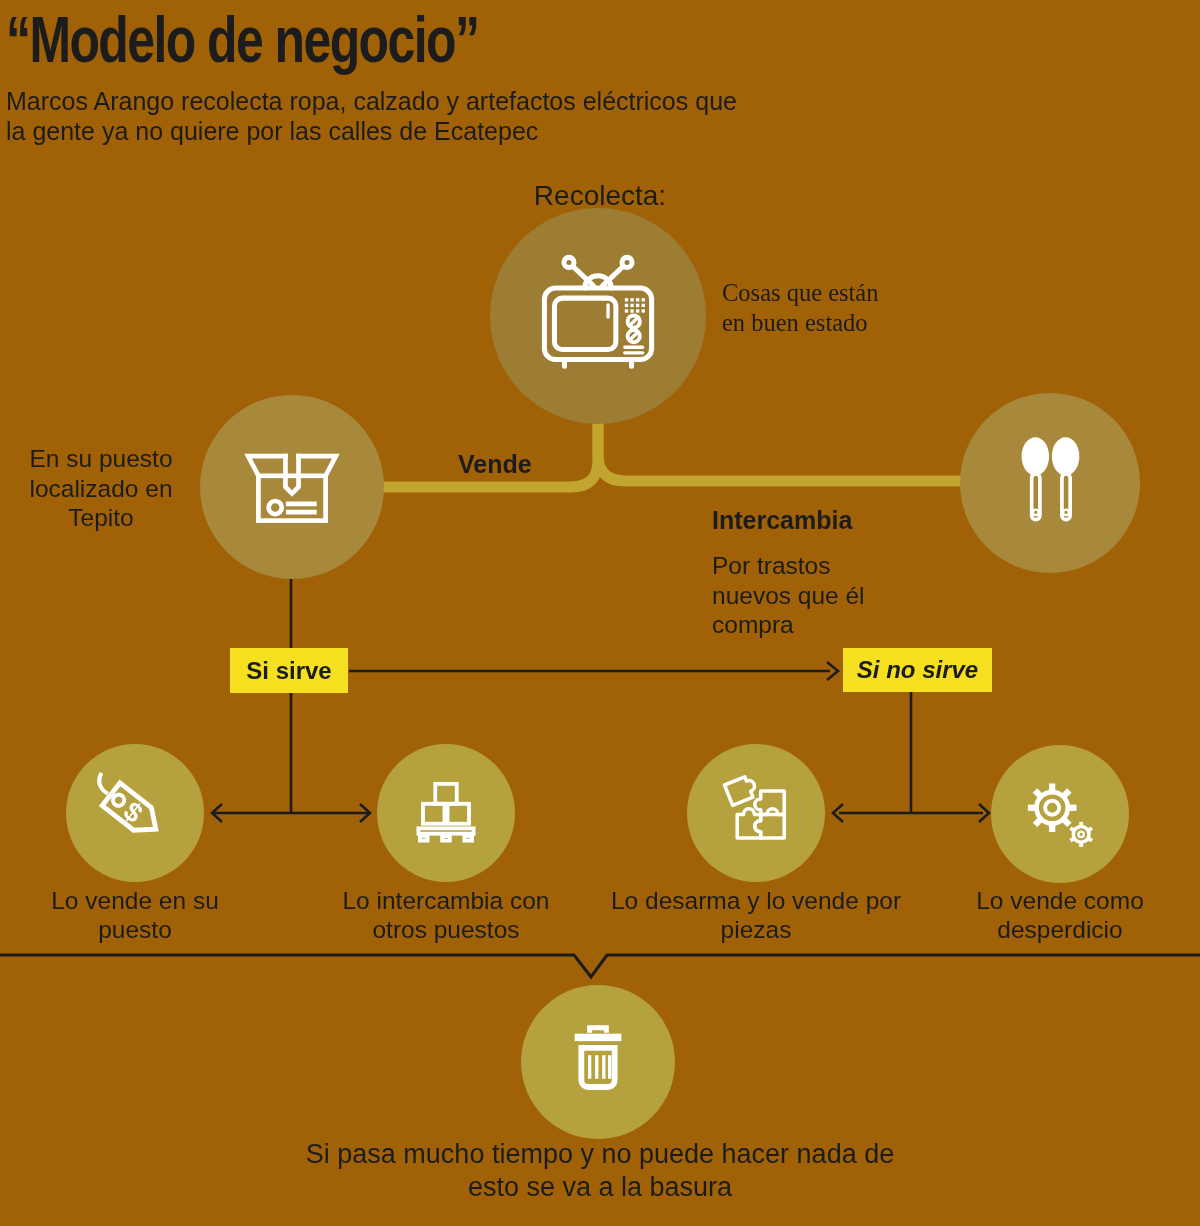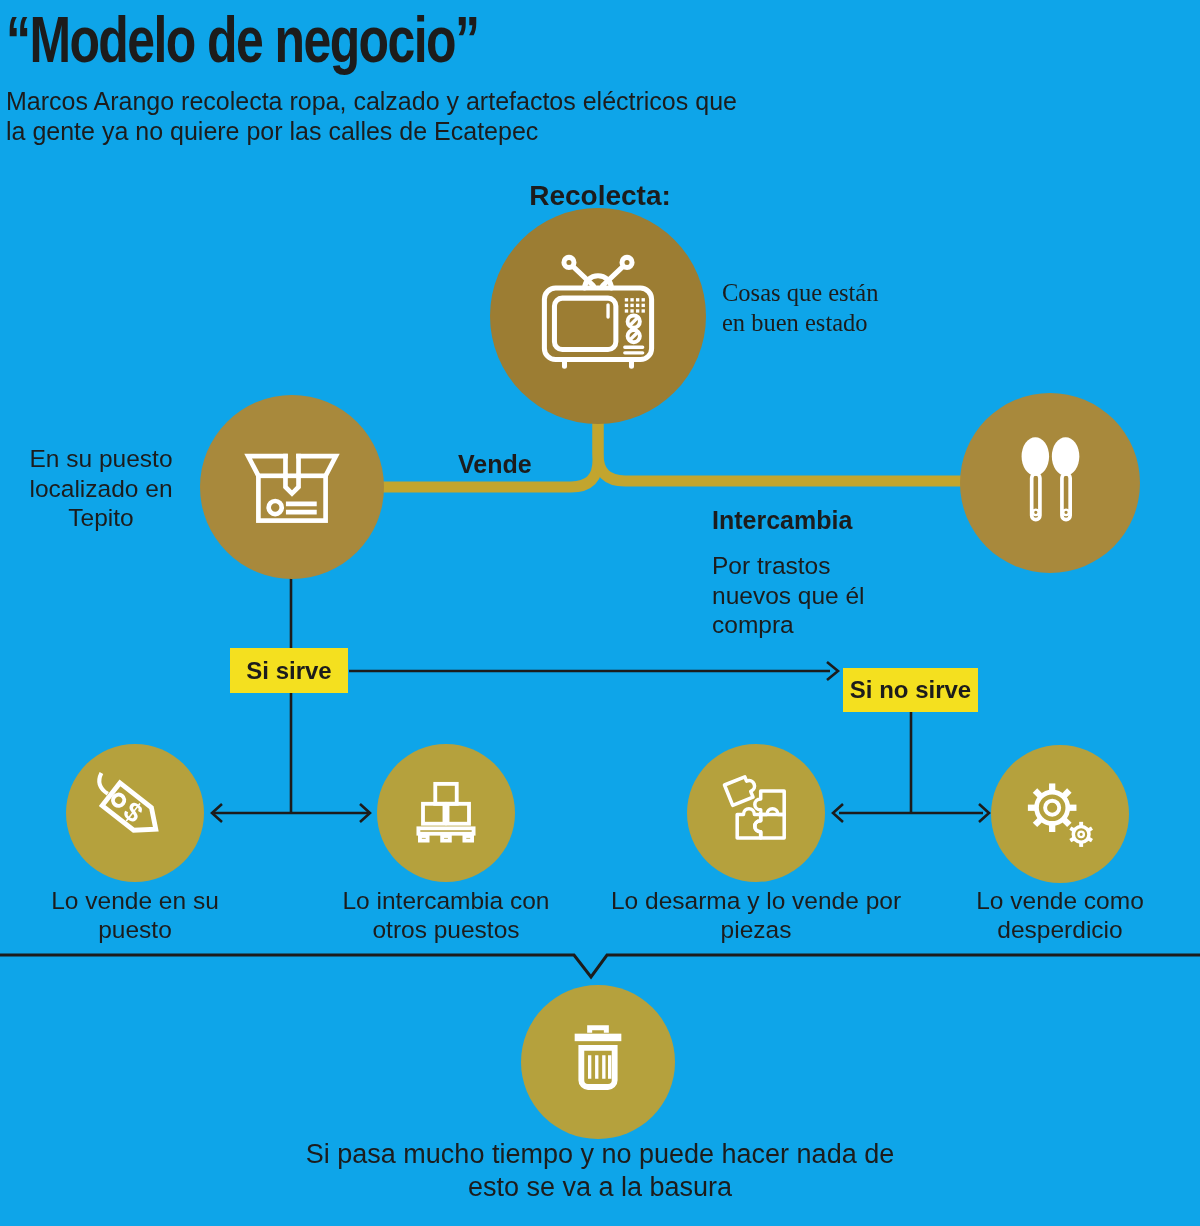--- a/index.html
+++ b/index.html
@@ -1,17 +1,17 @@
 <!DOCTYPE html>
 <html style="--ink: #1c1c1c; --gold-dark: #9c7d33; --gold-mid: #a8893c; --gold-light: #b5a13d; --connector: #c2a52e; --yellow: #f4e01f;"><head>
 <meta charset="utf-8">
 <style>
   html,body{margin:0;padding:0;background:#fff;}
   .canvas{
-    position:relative;width:1200px;height:1226px;background:#0ea5e9;overflow:hidden;
+    position:relative;width:1200px;height:1226px;background:#a16207;overflow:hidden;
     font-family:"Liberation Sans", sans-serif;color:var(--ink,#1c1c1c);
   }
   .abs{position:absolute;}
   svg.lines{position:absolute;left:0;top:0;}
   .gold-branch{stroke:var(--connector,#c2a52e);stroke-width:11;fill:none;}
   .blk{stroke:var(--ink,#1c1c1c);stroke-width:2.6;fill:none;}
   .blk-thick{stroke:var(--ink,#1c1c1c);stroke-width:3;fill:none;}
   .title{
     font-size:64px;font-weight:800;letter-spacing:-2px;line-height:1;
     transform:scaleX(0.78);transform-origin:left top;white-space:nowrap;
@@ -60,21 +60,21 @@
     <path class="blk" d="M979,804 L989,813 L979,822"></path>
 
     <path class="blk-thick" d="M0,955 H574 L591,977 L607,955 H1200"></path>
   </svg>
 
   <div class="abs" style="left:6px;top:8px;">
     <div class="title">“Modelo de negocio”</div>
   </div>
   <div class="abs subtitle" style="left:6px;top:86px;width:740px;">Marcos Arango recolecta ropa, calzado y artefactos eléctricos que la gente ya no quiere por las calles de Ecatepec</div>
 
-  <div class="abs" style="left:450px;top:180px;width:300px;text-align:center;font-weight:700;font-size:28px;">Recolecta:</div>
+  <div class="abs" style="left:450px;top:180px;width:300px;text-align:center;font-weight:400;font-size:28px;">Recolecta:</div>
 
   <div class="circle c-dark" style="left:490px;top:208px;width:216px;height:216px;">
     <svg class="ico" width="134" height="134" viewBox="0 0 120 120" fill="none" stroke="#fff" stroke-width="4.5" stroke-linecap="round" stroke-linejoin="round">
       <circle cx="34" cy="12" r="4.5"></circle>
       <circle cx="86" cy="12" r="4.5"></circle>
       <path d="M38,16 L56,33 M82,16 L64,33"></path>
       <path d="M48,35 a12,11 0 0 1 24,0"></path>
       <rect x="12" y="35" width="96" height="64" rx="10"></rect>
       <rect x="21" y="44" width="55" height="46" rx="7"></rect>
       <path d="M69,50 v11" stroke-width="3"></path>
@@ -132,21 +132,21 @@
   </div>
 
   <div class="abs" style="left:712px;top:506px;width:180px;">
     <div class="lbl-bold">Intercambia</div>
     <div class="note" style="margin-top:16px;width:172px;">Por trastos nuevos que él compra</div>
   </div>
 
   <div class="decision-box" style="left:230px;top:648px;width:118px;height:45px;">
     <span>Si sirve</span>
   </div>
-  <div class="decision-box" style="left:843px;top:668px;width:135px;height:44px;">
+  <div class="decision-box" style="left:843px;top:648px;width:149px;height:44px;font-style:italic;">
     <span>Si no sirve</span>
   </div>
 
   <div class="circle c-light" style="left:66px;top:744px;width:138px;height:138px;">
     <svg class="ico" width="96" height="96" viewBox="0 0 120 120" fill="none" stroke="#fff" stroke-width="6" stroke-linejoin="miter">
       <g transform="rotate(38 60 60)">
         <path d="M22,42 H72 L93,60 L72,78 H22 Z"></path>
         <circle cx="34" cy="60" r="7" stroke-width="5"></circle>
         <text x="48" y="72" font-size="34" font-weight="bold" fill="#fff" stroke="none" font-family="Liberation Sans, sans-serif">$</text>
       </g>

